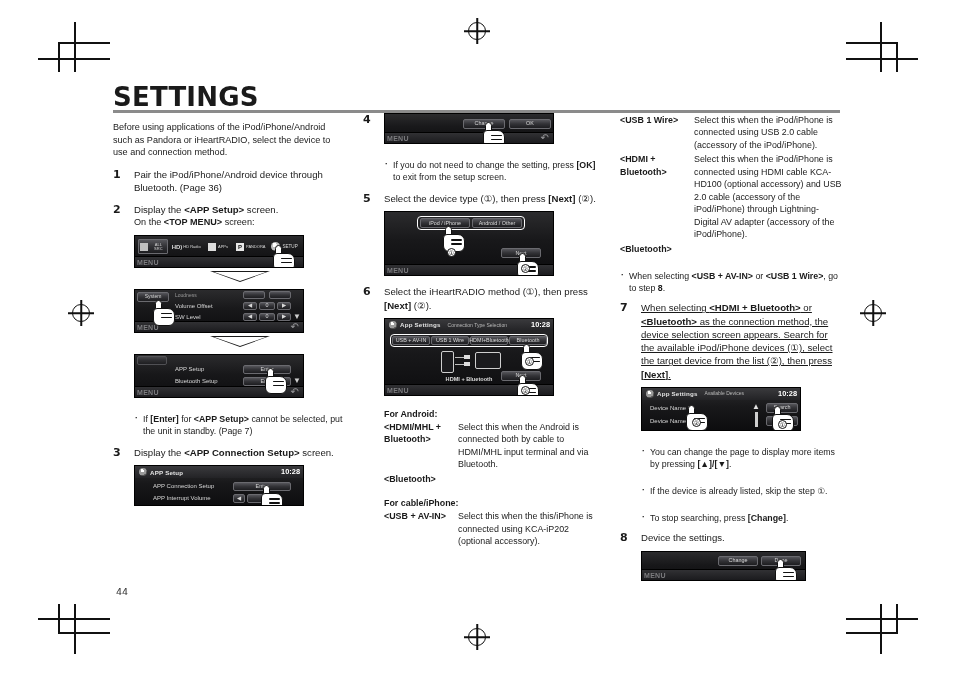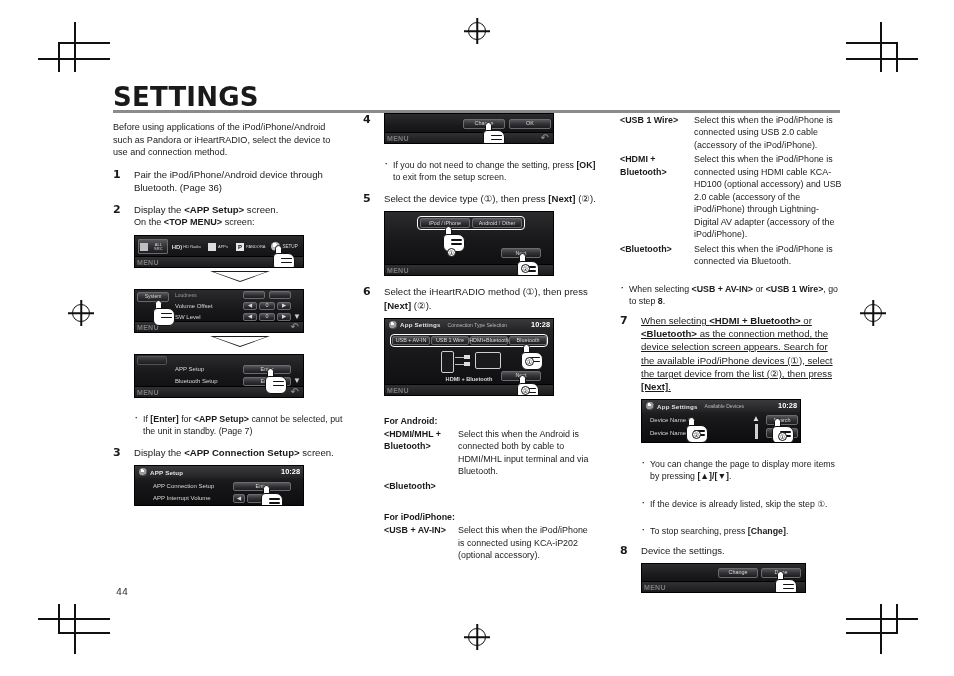--- a/index.html
+++ b/index.html
@@ -77,21 +77,21 @@
   }
   .bullet:before {
     content: "\00b7"; position: absolute; left: 1px; top: -1px; font-weight: bold;
   }
 
   
   .deflist { margin-top: 2px; }
   .defrow { display: flex; margin-top: 2px; font-size: 8.9px; line-height: 1.4; }
   .defterm { width: 74px; flex: 0 0 74px; font-weight: bold; padding-right: 4px; }
   .defdesc { flex: 1 1 auto; }
-  .grouplabel { font-size: 8.9px; font-weight: bold; margin-top: 20px; }
+  .grouplabel { font-size: 8.9px; font-weight: bold; margin-top: 13px; }
 
   .para { font-size: 9.6px; line-height: 1.38; text-decoration: underline; }
 
   .pagenum {
     position: absolute; left: 116px; top: 586px;
     font-size: 9.5px; color: #333; font-family: "DejaVu Sans", sans-serif;
   }
 
   
   .shot {
@@ -527,44 +527,43 @@
       <div class="deflist">
         <div class="defrow">
           <div class="defterm">&lt;HDMI/MHL + Bluetooth&gt;</div>
           <div class="defdesc">Select this when the Android is connected both by cable to HDMI/MHL input terminal and via Bluetooth.</div>
         </div>
         <div class="defrow">
           <div class="defterm">&lt;Bluetooth&gt;</div>
         </div>
       </div>
 
-      <div class="grouplabel">For iPod/iPhone:</div>
+      <div class="grouplabel">For cable/iPhone:</div>
       <div class="deflist">
         <div class="defrow">
           <div class="defterm">&lt;USB + AV-IN&gt;</div>
-          <div class="defdesc">Select this when the iPod/iPhone is connected using KCA-iP202 (optional accessory).</div>
+          <div class="defdesc">Select this when the this/iPhone is connected using KCA-iP202 (optional accessory).</div>
         </div>
       </div>
     </div>
   </div>
 
   <div class="col col3">
 
     <div class="deflist" style="margin-top:-1px;">
       <div class="defrow">
         <div class="defterm">&lt;USB 1 Wire&gt;</div>
         <div class="defdesc">Select this when the iPod/iPhone is connected using USB 2.0 cable (accessory of the iPod/iPhone).</div>
       </div>
       <div class="defrow">
         <div class="defterm">&lt;HDMI + Bluetooth&gt;</div>
         <div class="defdesc">Select this when the iPod/iPhone is connected using HDMI cable KCA-HD100 (optional accessory) and USB 2.0 cable (accessory of the iPod/iPhone) through Lightning-Digital AV adapter (accessory of the iPod/iPhone).</div>
       </div>
       <div class="defrow">
         <div class="defterm">&lt;Bluetooth&gt;</div>
-        <div class="defdesc">Select this when the iPod/iPhone is connected via Bluetooth.</div>
       </div>
     </div>
 
     <div class="bullet"><span>When selecting </span><b>&lt;USB + AV-IN&gt;</b><span> or </span><b>&lt;USB 1 Wire&gt;</b><span>, go to step </span><b>8</b><span>.</span></div>
 
     <div class="step" style="margin-top:7px;">
       <div class="num">7</div>
       <div class="para"><span>When selecting </span><b>&lt;HDMI + Bluetooth&gt;</b><span> or </span><b>&lt;Bluetooth&gt;</b><span> as the connection method, the device selection screen appears. Search for the available iPod/iPhone devices (①), select the target device from the list (②), then press </span><b>[Next]</b><span>.</span></div>
 
       <div class="shot" style="width:160px;height:44px;">

